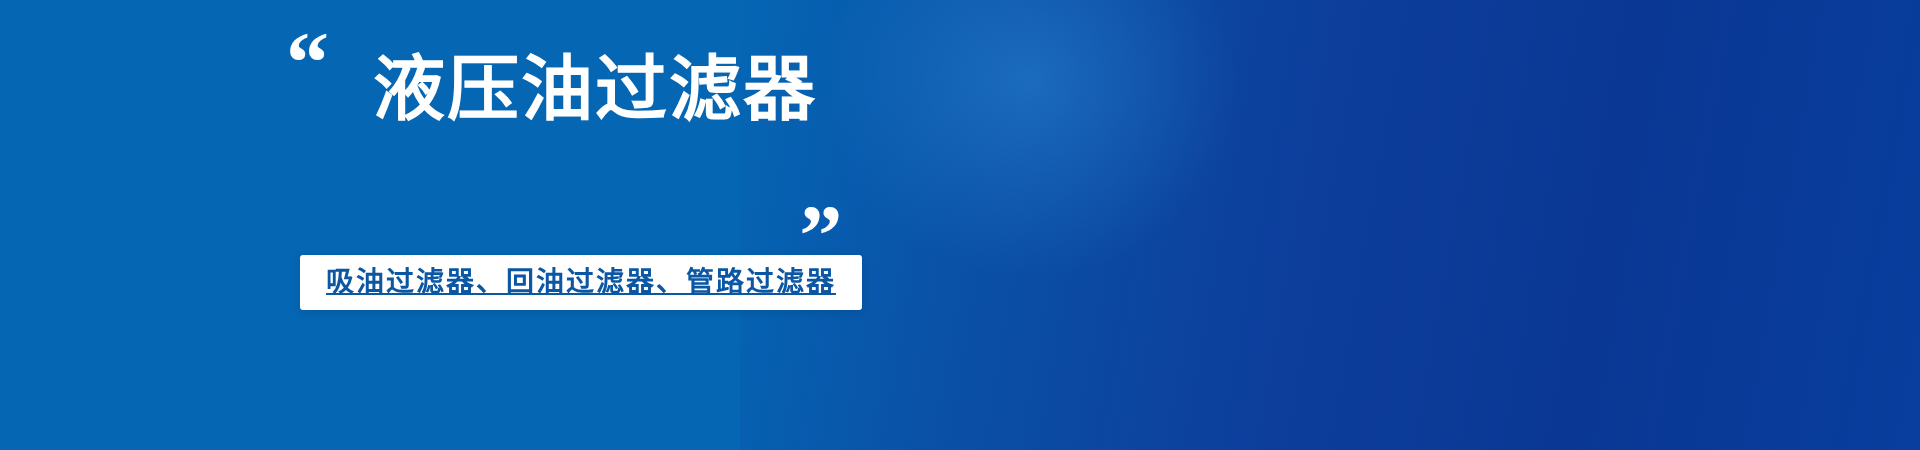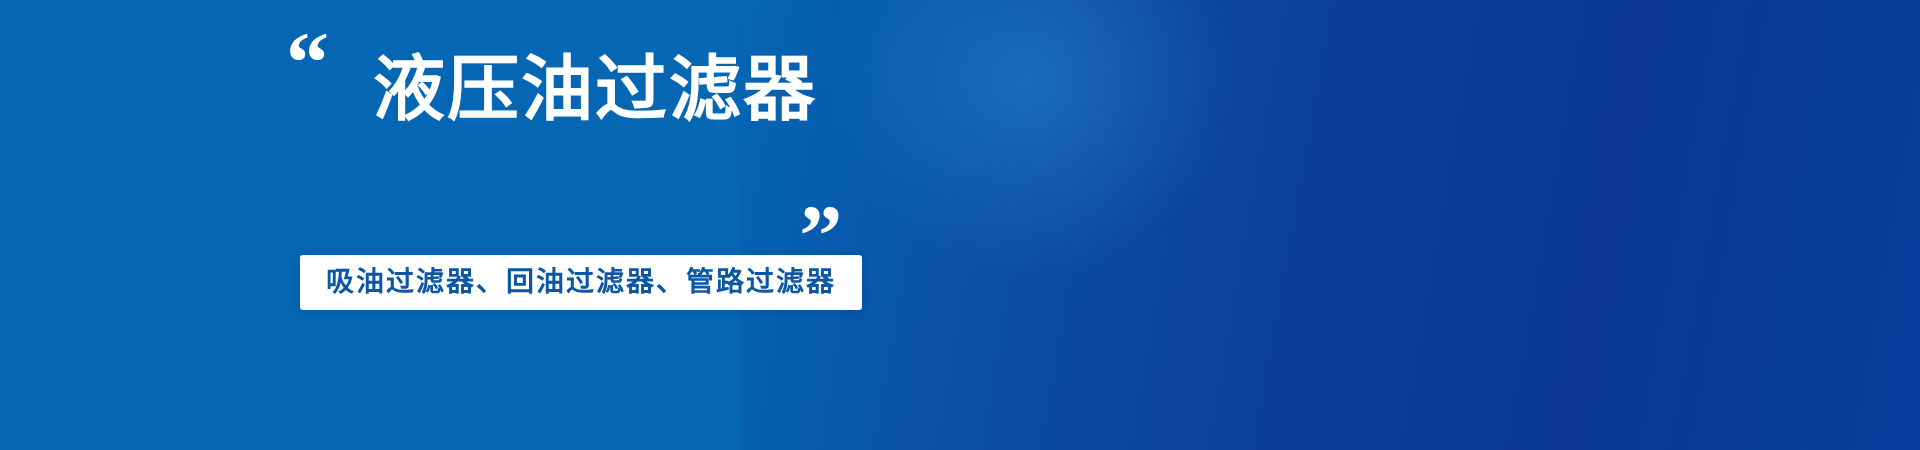--- a/index.html
+++ b/index.html
@@ -103,20 +103,21 @@
     border-radius:3px;
     box-shadow:0 2px 10px rgba(0,0,0,.12);
   }
   .subtitle-text {
     font-size:28px;
     font-weight:700;
     color:#0b57a4;
     letter-spacing:2px;
     white-space:nowrap;
     line-height:1.1;
+    text-decoration:underline;
   }
 </style>
 </head>
 <body>
 
 <div class="banner">
 
   <div class="bg-base"></div>
   <div class="bg-grad-right"></div>
   <div class="bg-glow"></div>

